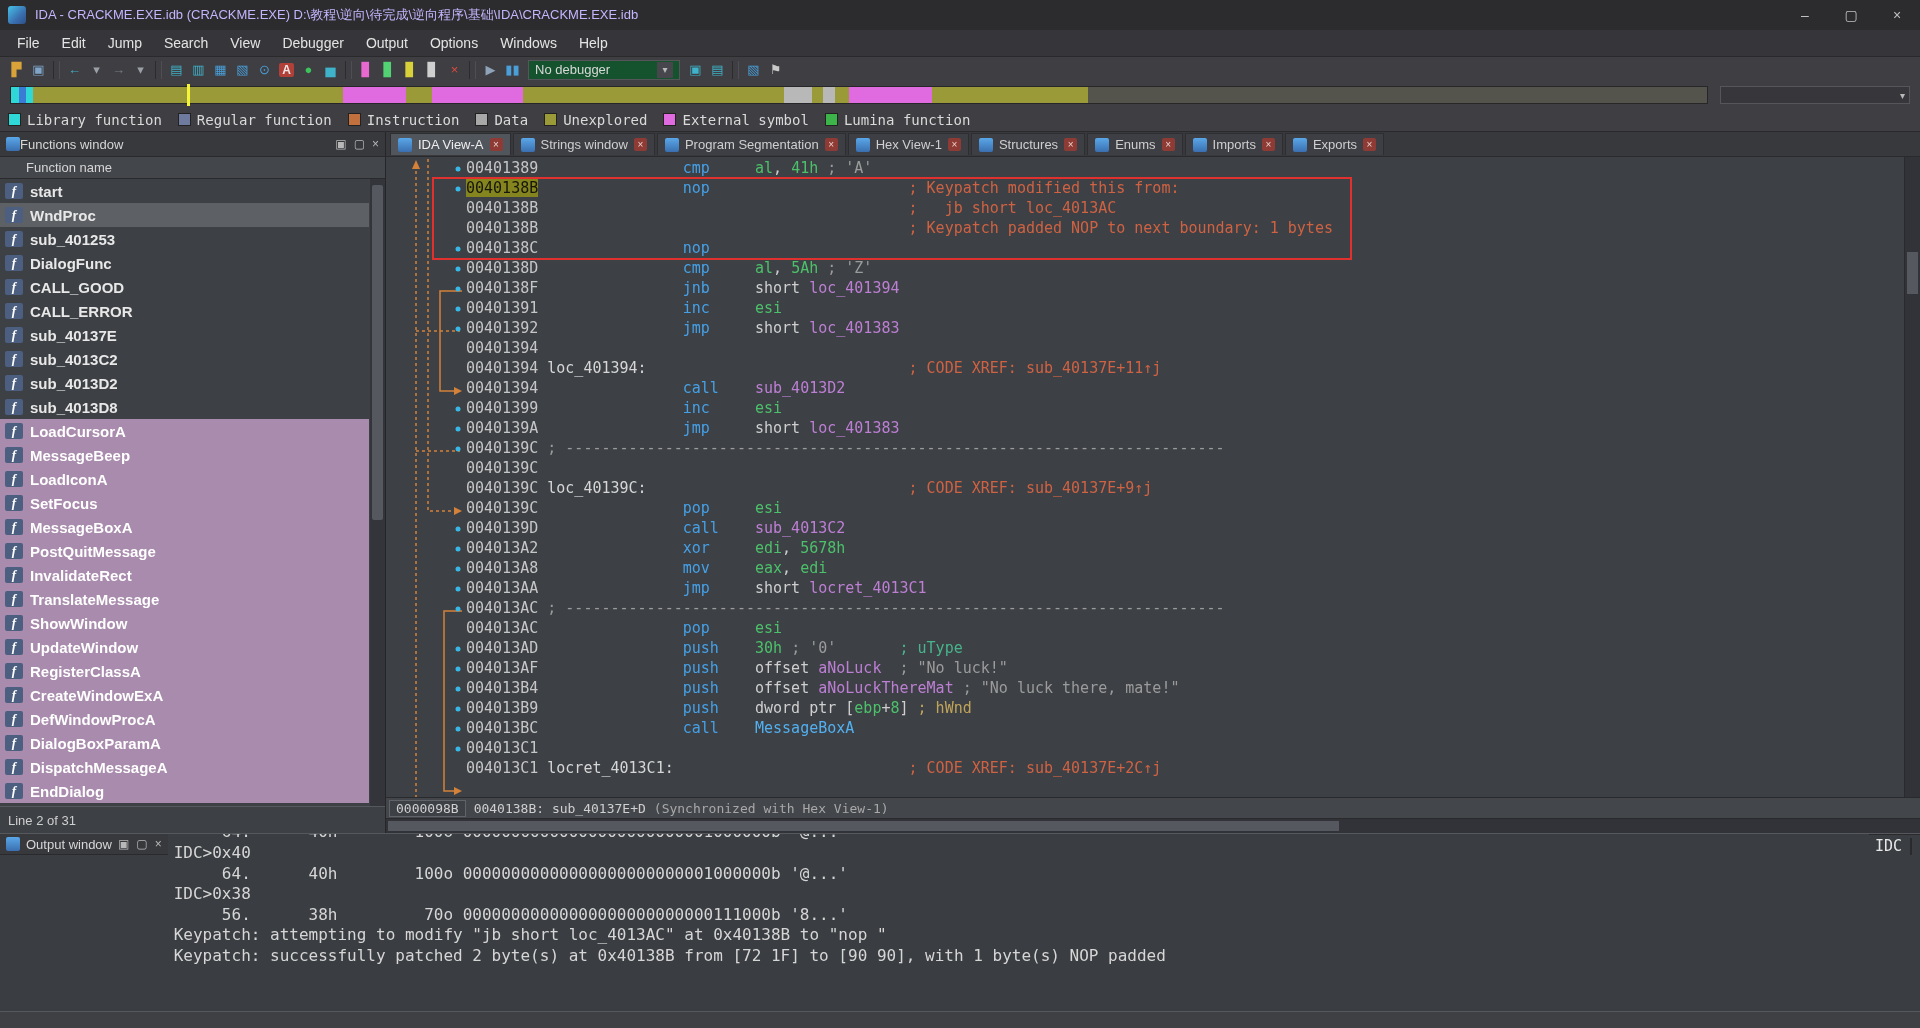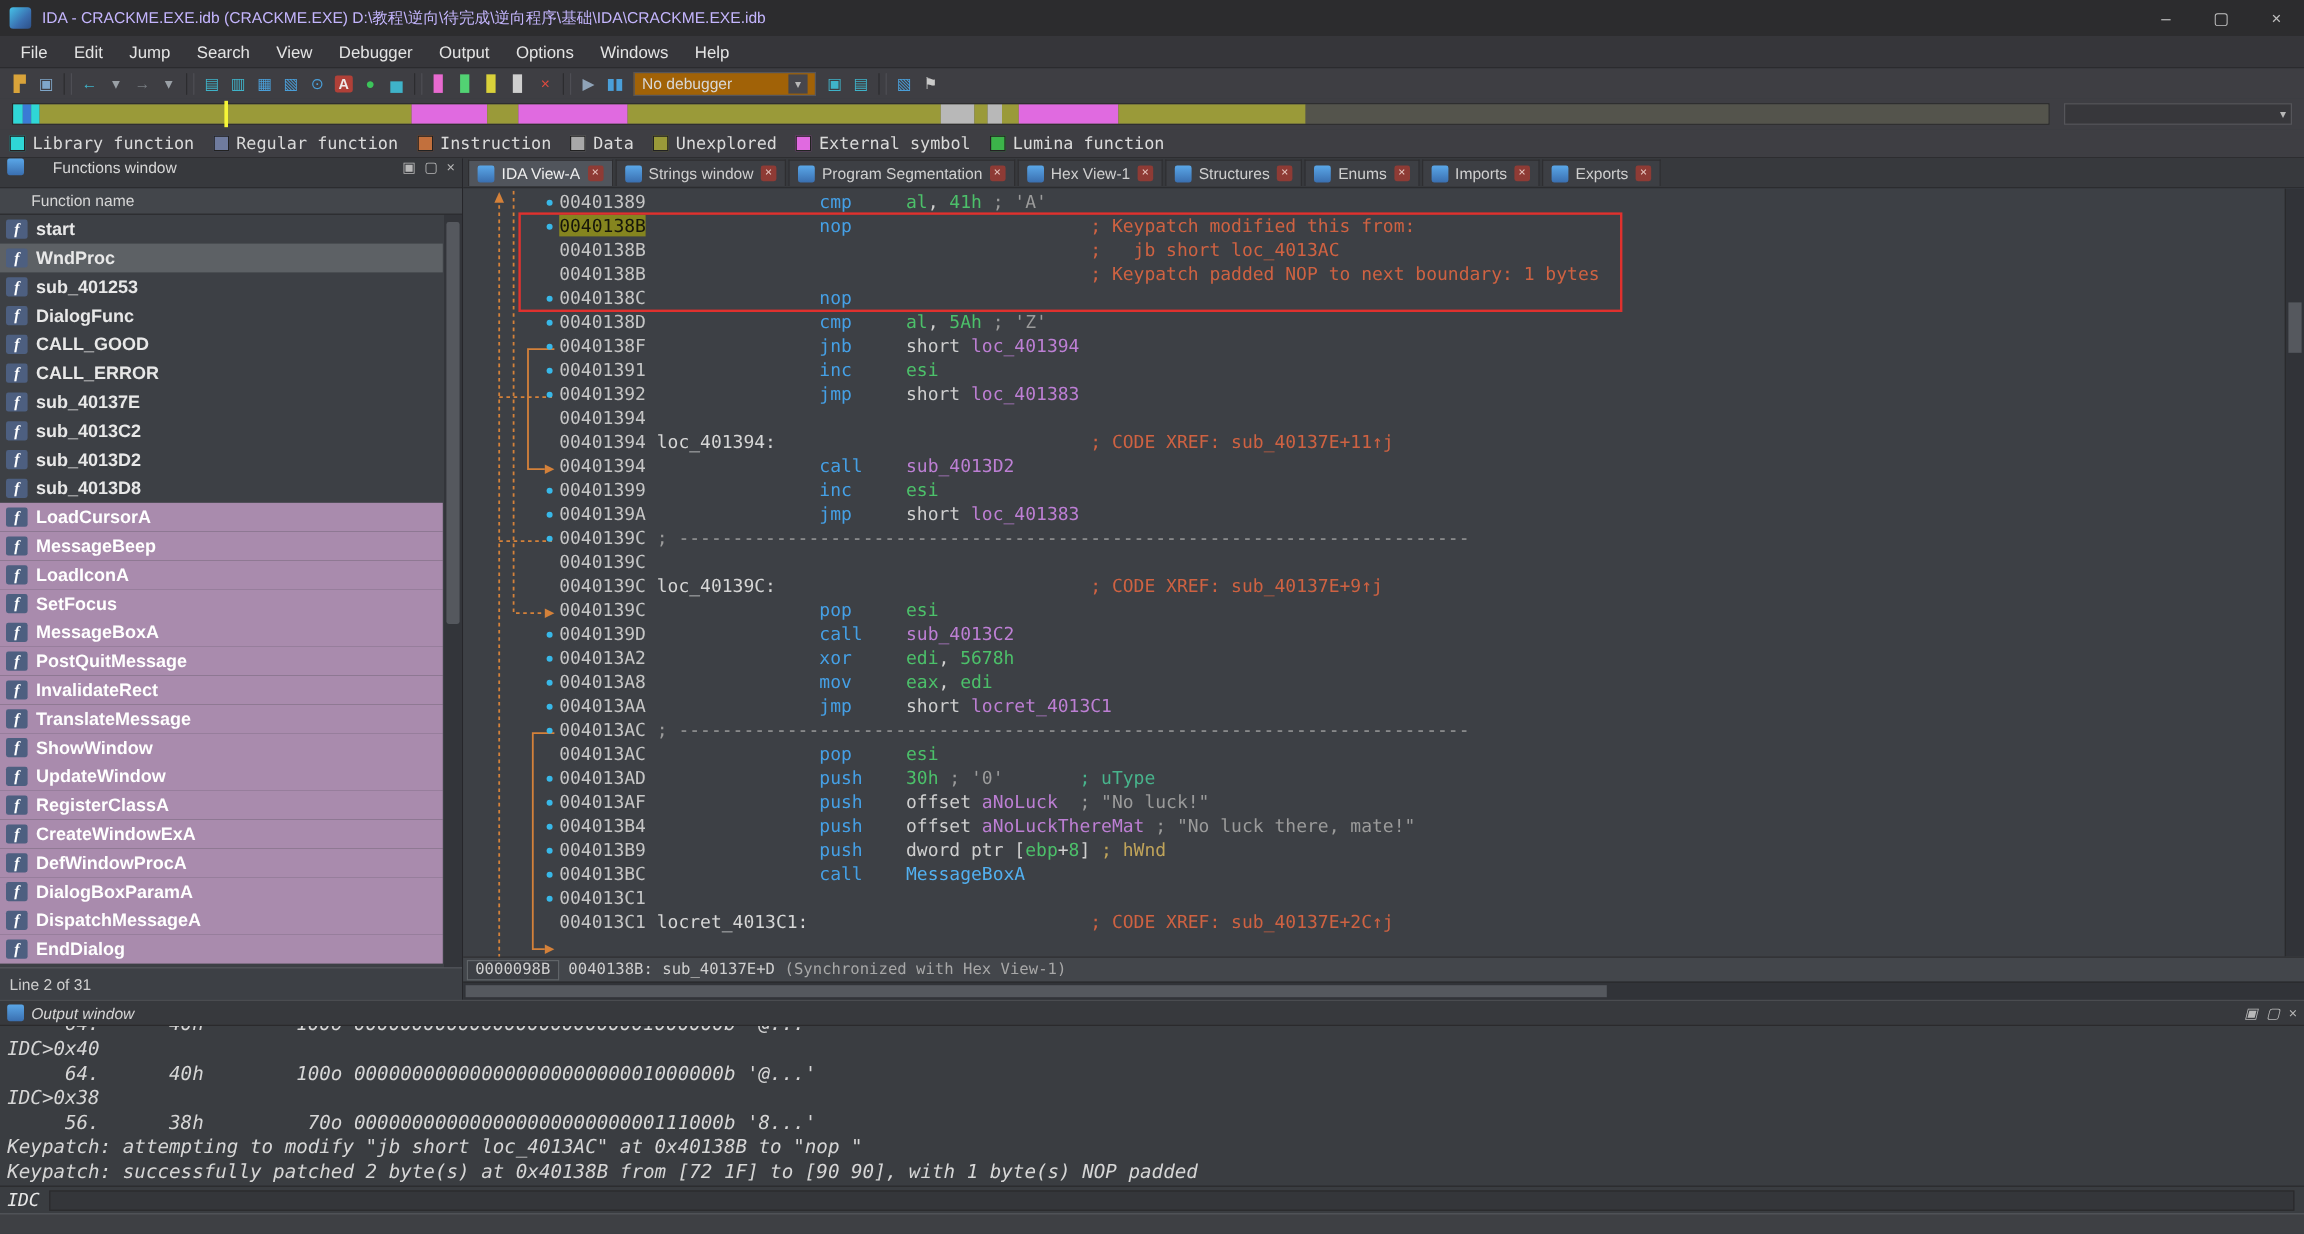--- a/index.html
+++ b/index.html
@@ -17,21 +17,21 @@
   .menubar { height:27px; background:#36363a; display:flex; align-items:center; padding-left:6px;
              border-bottom:1px solid #2a2a2c; }
   .menu-item { padding:4px 11px; font-size:14px; color:#e4e4e4; }
 
   
   .toolbar { height:25px; background:#3e3e43; display:flex; align-items:center; padding-left:6px; gap:1px; }
   .tb-icon { width:21px; height:21px; font-size:13px; display:flex; align-items:center; justify-content:center;
              border-radius:2px; }
   .tb-icon .bgbox { padding:0 3px; border-radius:2px; font-weight:bold; font-size:12px; }
   .tb-sep { width:7px; height:18px; border-left:1px solid #2c2c2f; border-right:1px solid #4e4e54; margin:0 3px; }
-  .tb-combo { width:152px; height:20px; background:#a16207; border:1px solid #55555a; color:#d8d8d8;
+  .tb-combo { width:152px; height:20px; background:#14532d; border:1px solid #55555a; color:#d8d8d8;
               font-size:13px; display:flex; align-items:center; padding:4px 6px; margin:0 4px; }
   .tb-combo .caret { margin-left:auto; background:#46464c; width:16px; height:16px; display:flex; align-items:center;
               justify-content:center; color:#b8b8b8; font-size:10px; }
 
   
   .navrow { height:26px; background:#3e3e43; display:flex; align-items:center; padding:0 10px; gap:12px; }
   .navband { position:relative; height:18px; flex:1; background:#54544c; border:1px solid #27272a; }
   .nav-seg { position:absolute; top:0; bottom:0; }
   .nav-marker { position:absolute; top:-3px; bottom:-3px; width:3px; }
   .nav-combo { width:190px; height:18px; background:#37373b; border:1px solid #55555a; display:flex;
@@ -43,21 +43,21 @@
                font-family:"DejaVu Sans Mono", monospace; font-size:14px; color:#dadada;
                border-bottom:1px solid #2a2a2c; }
   .legend-item { display:flex; align-items:center; gap:6px; }
   .legend-swatch { width:13px; height:13px; border:1px solid #222; }
 
   
   .workspace { display:flex; height:701px; }
 
   
   .funcpanel { width:386px; display:flex; flex-direction:column; background:#3d4045; border-right:1px solid #26262a; }
-  .panel-header { height:25px; background:#37393d; display:flex; gap:24px; padding:0 6px;
+  .panel-header { height:25px; background:#37393d; display:flex; align-items:center; gap:0; padding:0 6px;
                   color:#d6d6d6; font-size:13px; border-bottom:1px solid #2a2a2c; }
   .ph-icon { width:14px; height:14px; border-radius:2px; background:linear-gradient(#5aa7e8,#3a6fb0); }
   .ph-btns { margin-left:auto; display:flex; gap:7px; color:#b8b8b8; font-size:12px; }
   .func-colheader { height:22px; background:#43464b; border-bottom:1px solid #2a2a2c; color:#d6d6d6;
                     font-size:13px; display:flex; align-items:center; padding-left:26px; }
   .func-list { flex:1; overflow:hidden; position:relative; padding-right:16px; }
   .func-row { height:24px; display:flex; align-items:center; gap:7px; padding-left:5px;
               font-weight:bold; font-size:15px; color:#e8e8e8; }
   .func-row.lib { background:#a98bad; color:#ffffff; }
   .func-row.sel { background:#5d6165; }
@@ -97,21 +97,21 @@
   .vthumb { position:absolute; left:2px; right:2px; top:95px; height:42px; background:#55585e; }
 
   .disasm-status { height:21px; background:#43464b; border-top:1px solid #2a2a2c; display:flex; align-items:center;
                    font-family:"DejaVu Sans Mono", monospace; font-size:13px; color:#cfcfcf; padding-left:3px; }
   .ds-cell { border:1px solid #606468; background:#3d4045; padding:0 6px; margin-right:8px; }
   .ds-right { color:#a8a8a8; margin-left:8px; }
   .hscroll { height:15px; background:#313338; position:relative; border-top:1px solid #2a2a2c; }
   .hthumb { position:absolute; left:2px; top:2px; height:10px; width:62%; background:#55585e; }
 
   
-  .output { height:178px; display:flex; flex-direction:column; background:#3a3d41; border-top:1px solid #55585c;font-style:italic; }
+  .output { height:178px; display:flex; background:#3a3d41; border-top:1px solid #55585c; }
   .out-header { height:21px; background:#37393d; display:flex; align-items:center; gap:6px; padding:0 6px;
                 color:#d6d6d6; font-size:13px; border-bottom:1px solid #2a2a2c; }
   .out-content { flex:1; overflow:hidden; padding-left:6px; font-family:"DejaVu Sans Mono", monospace;
                  font-size:16px; color:#d6d6d6; }
   .out-line { line-height:20.5px; height:20.5px; white-space:pre; }
   .clip { height:9px; overflow:hidden; }
   .clip .out-line { margin-top:-12px; }
   .out-prompt { height:23px; border-top:1px solid #2a2a2c; display:flex; align-items:center; padding-left:6px;
                 font-family:"DejaVu Sans Mono", monospace; font-size:15px; color:#e8e8e8; }
   .prompt-input { flex:1; height:17px; margin:0 8px; background:#34363a; border:1px solid #2a2a2c; }

